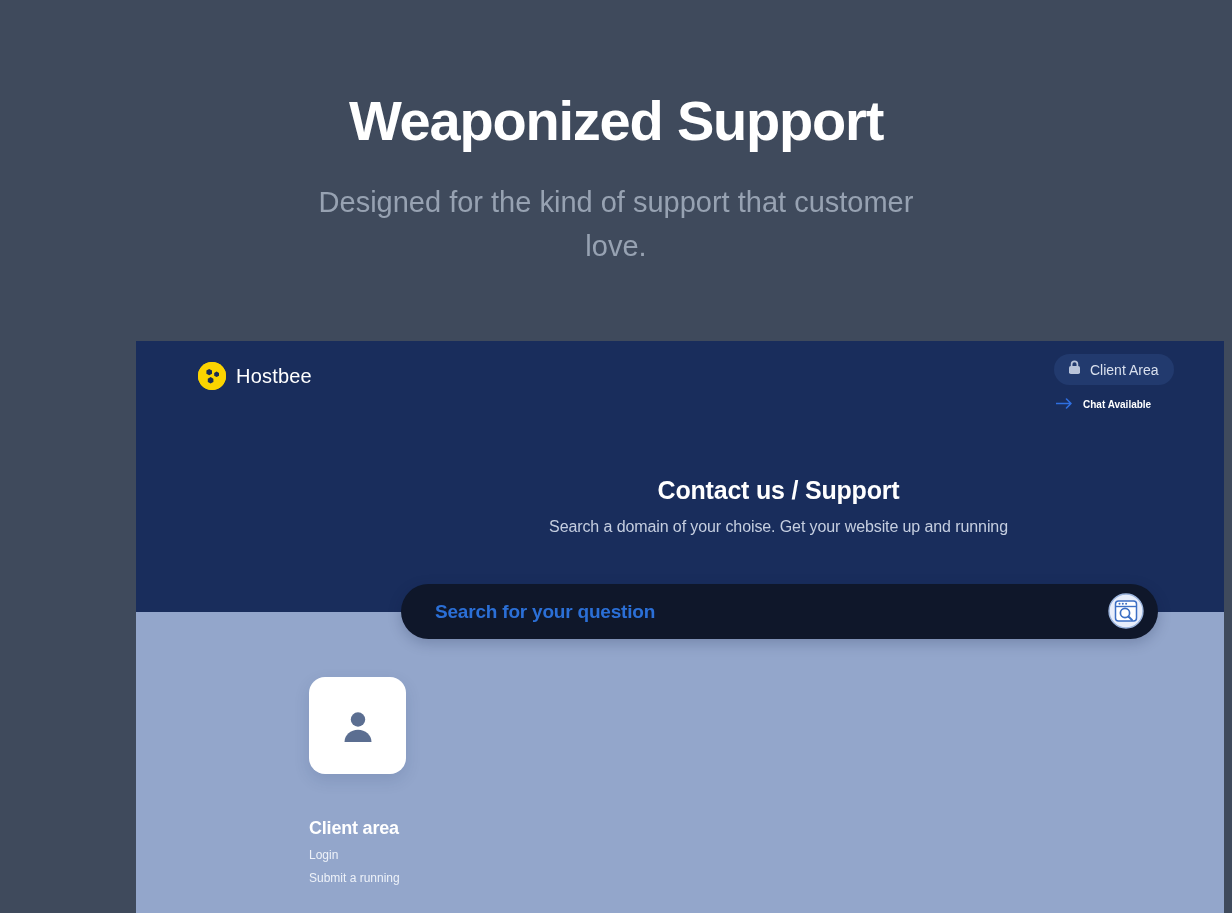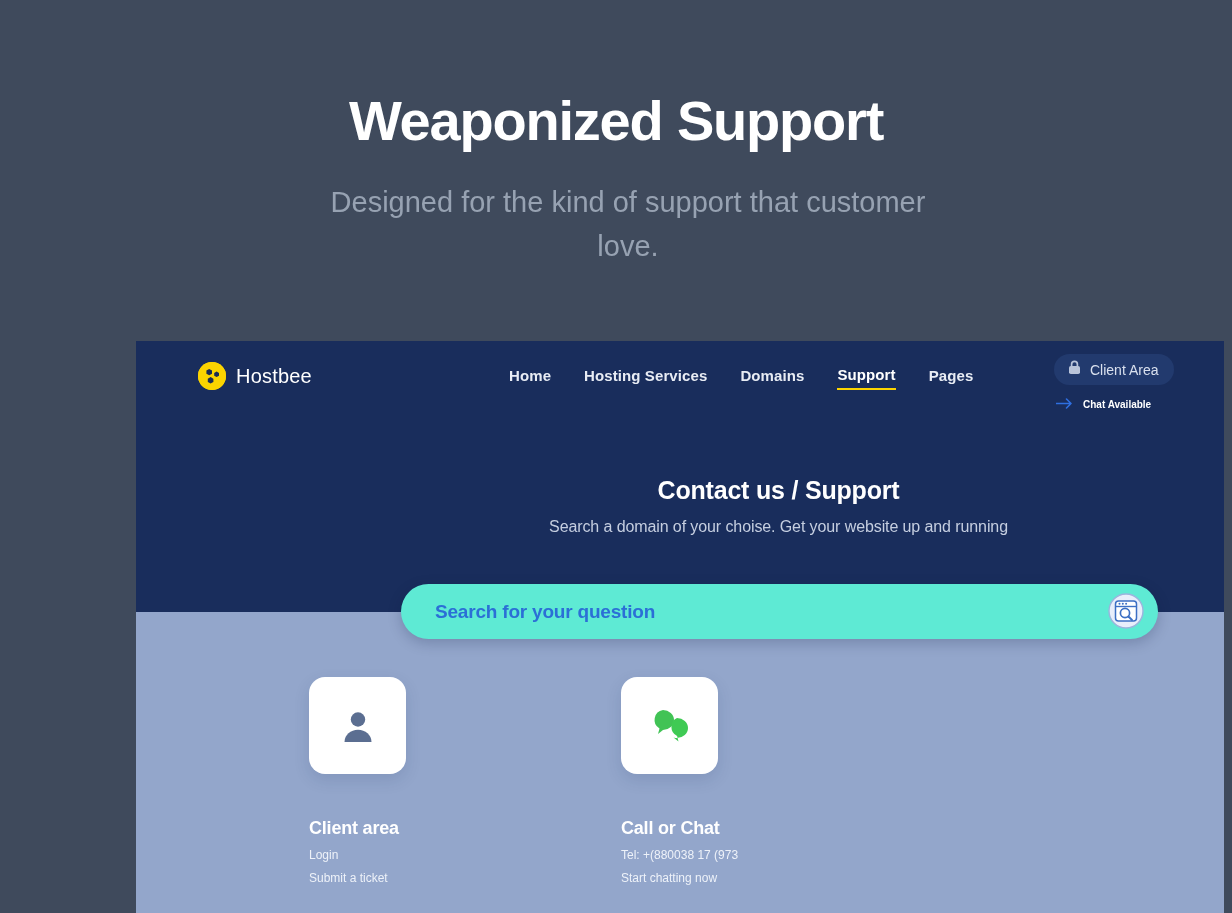--- a/index.html
+++ b/index.html
@@ -52,21 +52,20 @@
   .hero-sub {
     position: absolute;
     top: 180px;
     left: 316px;
     width: 600px;
     text-align: center;
     font-size: 29px;
     font-weight: 400;
     color: #97a2b2;
     line-height: 1.52;
-    margin-left: 12px;
   }
 
   
   .site {
     position: absolute;
     left: 136px;
     top: 341px;
     width: 1088px;
     height: 572px;
     overflow: hidden;
@@ -200,21 +199,21 @@
     letter-spacing: -0.1px;
   }
 
   
   .searchbar {
     position: absolute;
     left: 265px;
     top: 243px;
     width: 757px;
     height: 55px;
-    background: #5eead4;
+    background: #0f172a;
     border-radius: 28px;
     box-shadow: 0 4px 14px rgba(10, 24, 60, 0.22);
     display: flex;
     align-items: center;
   }
   .search-input {
     border: none;
     outline: none;
     background: transparent;
     margin-left: 32px;
@@ -298,27 +297,20 @@
         <svg width="28" height="28" viewBox="0 0 28 28" style="position:absolute;left:0;top:0">
           <circle cx="14" cy="14" r="14" fill="#fcd400"></circle>
           <polygon points="11.2,6.9 14.0,8.5 14.0,11.7 11.2,13.3 8.4,11.7 8.4,8.5" fill="#1b2b55"></polygon>
           <polygon points="18.6,9.5 21.0,10.9 21.0,13.7 18.6,15.1 16.2,13.7 16.2,10.9" fill="#1b2b55"></polygon>
           <polygon points="12.6,15.1 15.4,16.7 15.4,19.9 12.6,21.5 9.8,19.9 9.8,16.7" fill="#1b2b55"></polygon>
         </svg>
       </div>
       <div class="brand-name">Hostbee</div>
     </div>
 
-    <div class="nav-links">
-      <div class="nav-link">Home</div>
-      <div class="nav-link">Hosting Services</div>
-      <div class="nav-link">Domains</div>
-      <div class="nav-link active">Support</div>
-      <div class="nav-link">Pages</div>
-    </div>
 
     <div class="nav-actions">
       <div class="client-pill">
         <span>
           <svg width="13" height="15" viewBox="0 0 13 15">
             <rect x="1" y="6" width="11" height="8" rx="1.8" fill="#b9c4da"></rect>
             <path d="M3.6 6 V4.2 a2.9 2.9 0 0 1 5.8 0 V6" fill="none" stroke="#b9c4da" stroke-width="1.7"></path>
           </svg>
         </span>
         <span class="lbl">Client Area</span>
@@ -359,30 +351,19 @@
 
     <div class="card">
       <div class="card-tile">
         <svg width="44" height="44" viewBox="0 0 44 44">
           <circle cx="22" cy="15.5" r="7.2" fill="#5b6e91"></circle>
           <path d="M8.5 38 a13.5 12.2 0 0 1 27 0 Z" fill="#5b6e91"></path>
         </svg>
       </div>
       <div class="card-title">Client area</div>
       <div class="card-line">Login</div>
-      <div class="card-line">Submit a ticket</div>
+      <div class="card-line">Submit a running</div>
     </div>
 
-    <div class="card">
-      <div class="card-tile">
-        <svg width="46" height="44" viewBox="0 0 46 44">
-          <path d="M16 6 a11 10 0 1 1 0 20 l-5 4 1.5 -5.5 A10 10 0 0 1 16 6 Z" fill="#41c355"></path>
-          <path d="M30 14 a11 10 0 1 1 0 20 a11.5 10 0 0 1 -3.5 -0.6 l 5 4.2 -1.4 -5.6 A10 10 0 0 1 30 14 Z" fill="#3fca54"></path>
-        </svg>
-      </div>
-      <div class="card-title">Call or Chat</div>
-      <div class="card-line">Tel: +(880038 17 (973</div>
-      <div class="card-line">Start chatting now</div>
-    </div>
 
 
   </div>
 </div>
 
 </body></html>

